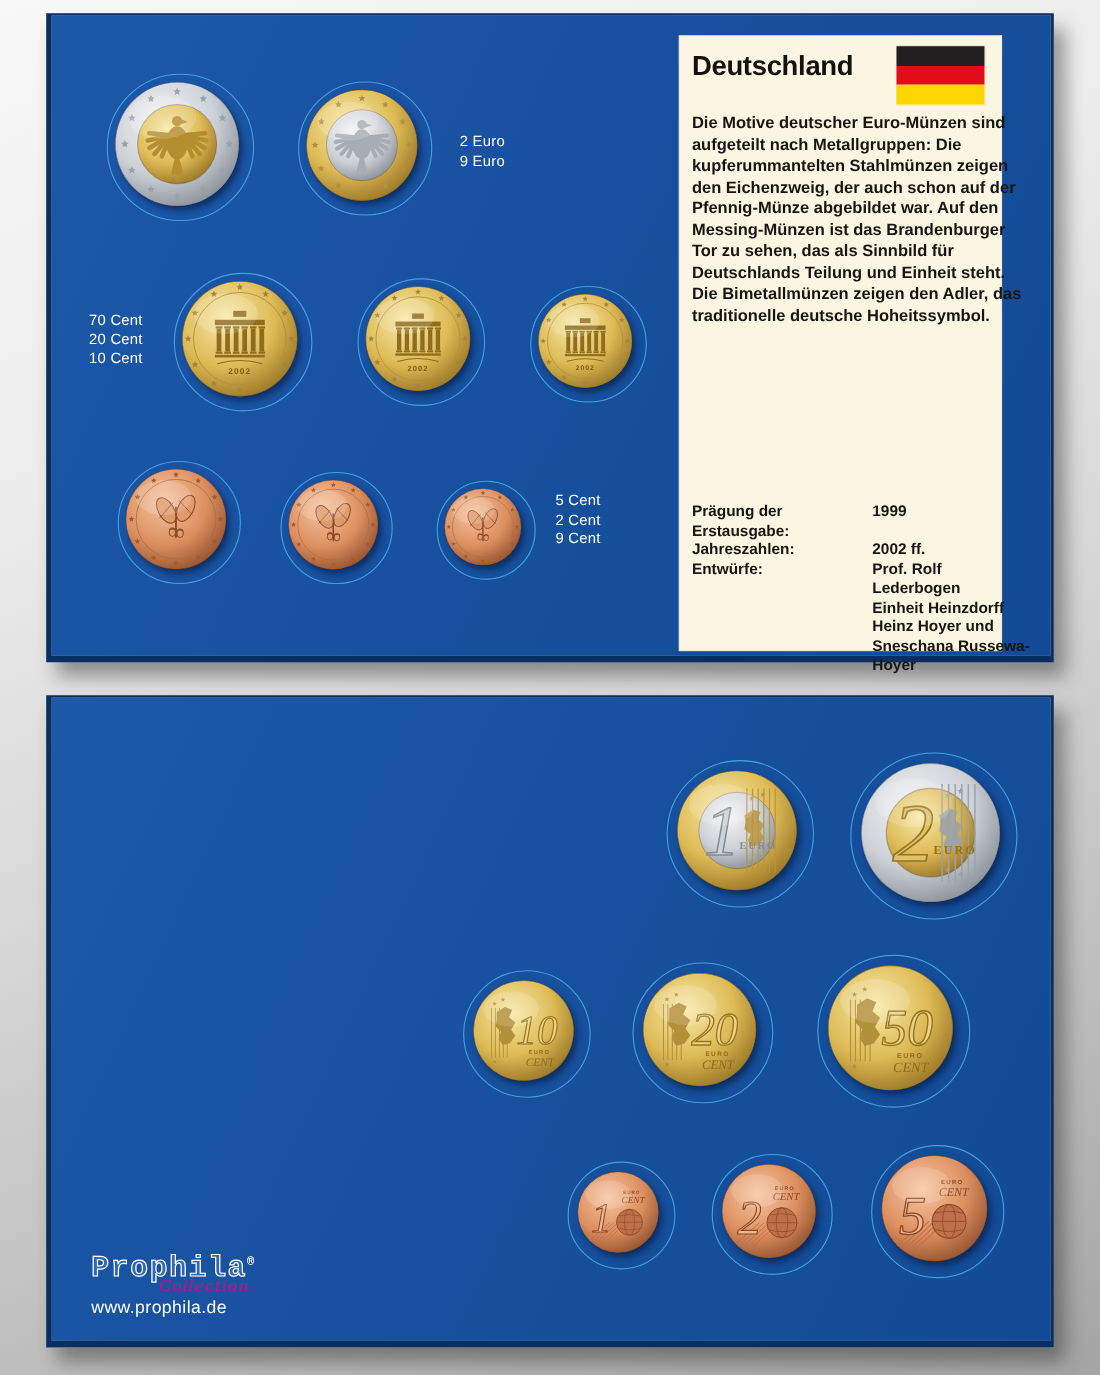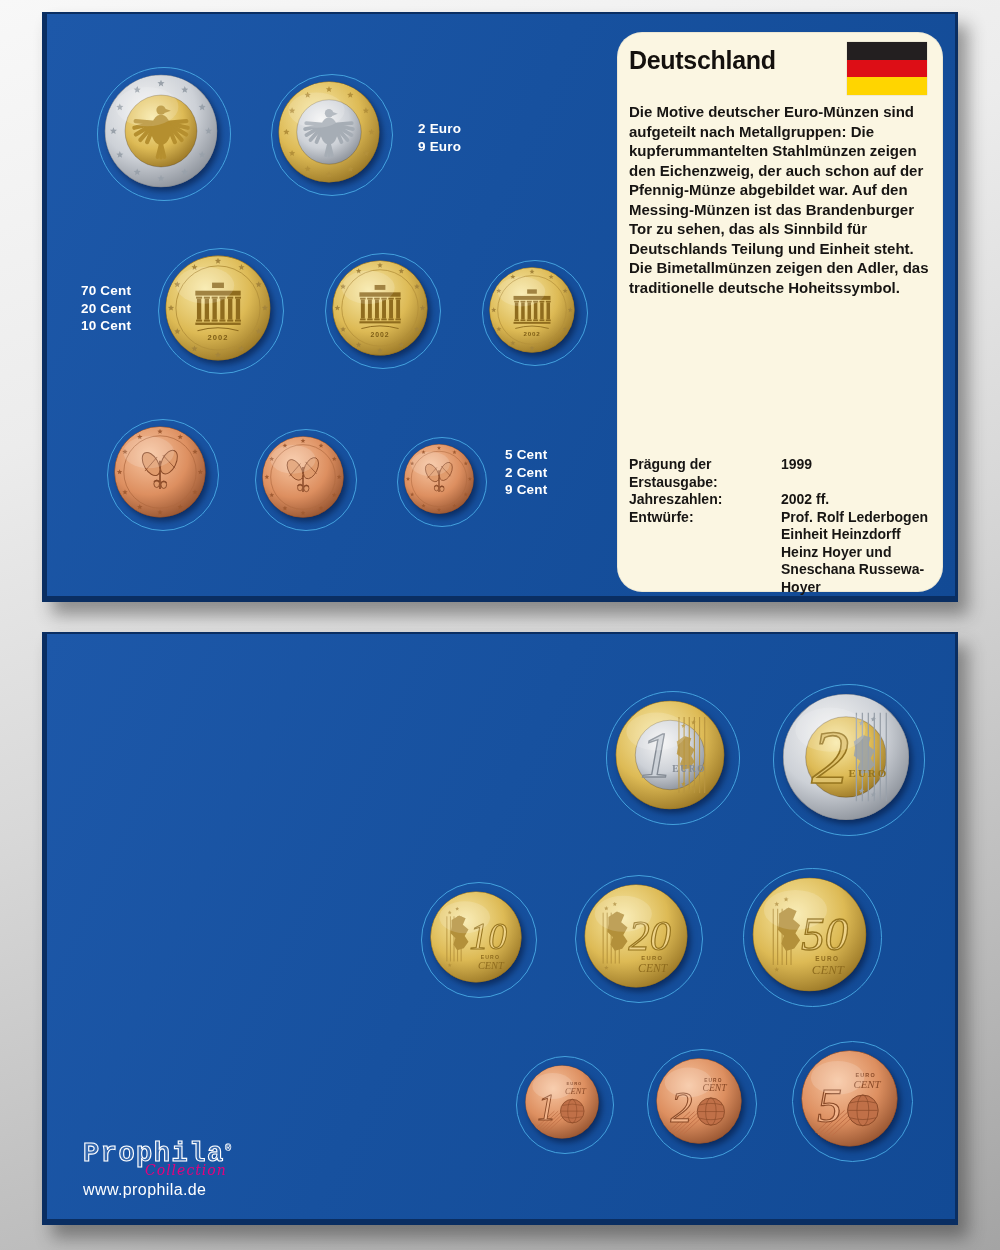--- a/index.html
+++ b/index.html
@@ -8,33 +8,33 @@
     font-family:"Liberation Sans",sans-serif;}
   .card{position:absolute;left:42px;width:916px;box-sizing:border-box;
     background:linear-gradient(115deg,#1d58a9 0%,#17519f 45%,#124a95 100%);
     border:solid #0a2e62;border-width:2px 3px 6px 5px;
     box-shadow:10px 13px 16px rgba(40,40,40,.45);}
   .card-front{top:12px;height:590px;}
   .card-back{top:632px;height:593px;}
   .slot-ring{position:absolute;border-radius:50%;border:1.6px solid rgba(72,168,227,.92);}
   .coin{position:absolute;filter:drop-shadow(3px 4px 3px rgba(0,10,40,.5));}
   .coin svg{display:block;}
-  .coin-label{position:absolute;color:#fff;font-weight:bold;font-size:13.5px;line-height:17.5px;letter-spacing:.2px;}
+  .coin-label{position:absolute;color:#fff;font-weight:normal;font-size:13.5px;line-height:17.5px;letter-spacing:.2px;}
   .euro-labels{left:371px;top:106px;}
   .gold-labels{left:34px;top:268px;}
   .copper-labels{left:458px;top:432px;}
-  .info-panel{position:absolute;left:570px;top:18px;width:326px;height:560px;background:#FBF6E2;
-    box-shadow:inset 0 0 0 1px rgba(0,0,0,.06);border-radius:25px;}
+  .info-panel{position:absolute;left:570px;top:18px;width:294px;height:560px;background:#FBF6E2;
+    box-shadow:inset 0 0 0 1px rgba(0,0,0,.06);}
   .panel-title{position:absolute;left:12px;top:14px;margin:0;font-size:25px;font-weight:bold;color:#14110e;letter-spacing:-.3px;}
   .flag{position:absolute;right:16px;top:10px;width:80px;height:53px;display:flex;flex-direction:column;box-shadow:0 0 1px rgba(0,0,0,.3);}
   .flag>div{flex:1;}
   .panel-body{position:absolute;left:12px;top:70px;width:302px;margin:0;
     font-size:15px;font-weight:bold;line-height:19.5px;color:#171513;}
   .details{position:absolute;left:12px;top:424px;width:308px;font-size:14px;font-weight:bold;color:#171513;line-height:17.5px;}
-  .det-row{display:flex;}
+  .det-row{display:flex;gap:12px;}
   .det-label{width:152px;flex:none;}
   .det-values{flex:1;}
   .logo{position:absolute;left:36px;top:505px;color:#fff;}
   .logo-brand{font-size:27px;font-weight:bold;letter-spacing:1.5px;
     color:rgba(255,255,255,.12);font-family:Liberation Mono, monospace;-webkit-text-stroke:1.1px #fff;}
   .logo-reg{font-size:11px;vertical-align:super;color:#fff;-webkit-text-stroke:0;}
   .logo-collection{font-family:"DejaVu Serif",serif;font-style:italic;font-size:14px;color:#E5007D;margin:-7px 0 0 62px;letter-spacing:1px;}
   .logo-url{font-size:16px;margin-top:3px;letter-spacing:.4px;color:#fff;}
 </style>
 </head>

